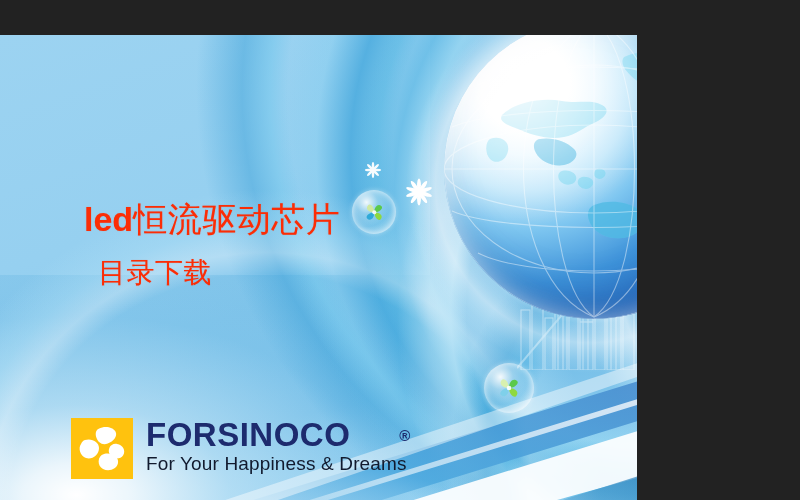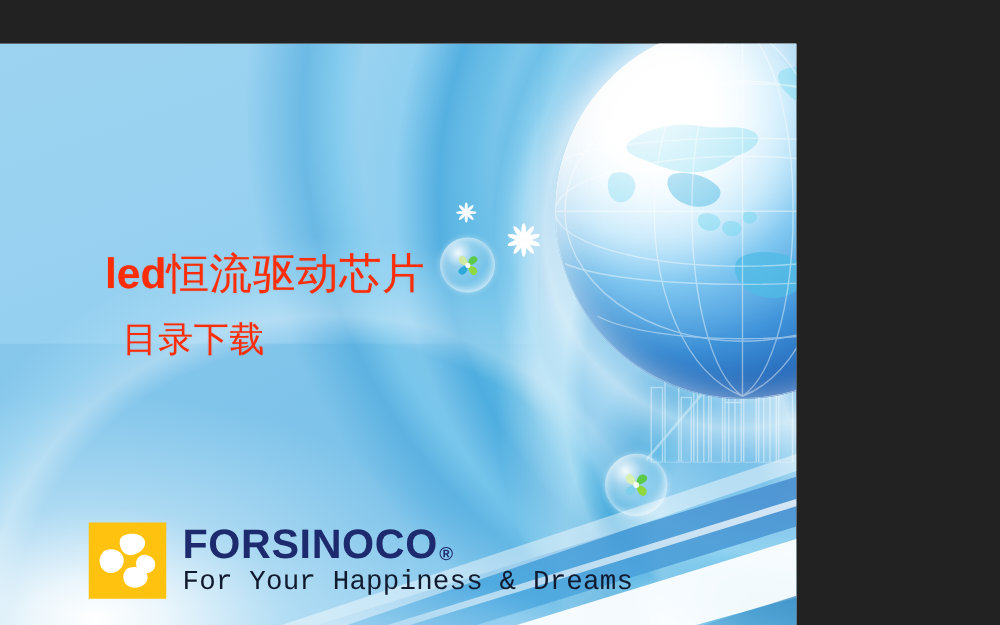--- a/index.html
+++ b/index.html
@@ -131,30 +131,31 @@
   .headline .l2{font-size:28px;font-family:"Liberation Serif", serif;margin-top:16px;padding-left:14px;white-space:nowrap;}
 
   
   .logo{position:absolute;left:71px;top:383px;display:flex;align-items:flex-start;}
   .logo-mark{
     width:62px;height:61px;background:#ffc20e;flex:0 0 auto;position:relative;
   }
   .logo-mark svg{position:absolute;inset:0;width:100%;height:100%;display:block;}
   .logo-text{margin-left:13px;padding-top:1px;}
   .wordmark{
-    display:flex;align-items:flex-end;
+    display:flex;align-items:center;
     font-weight:700;font-size:33px;line-height:0.98;
     color:#1d2b6e;letter-spacing:0.5px;
     font-family:"Liberation Sans", sans-serif;
+    gap:48px;
   }
   .wordmark .reg{font-size:15px;line-height:1;margin-left:1px;margin-top:1px;font-weight:700;}
   .tagline{
     margin-top:2px;
-    font-size:22px;color:#111a2e;letter-spacing:0.15px;
-    font-family:Liberation Mono, monospace;white-space:nowrap;
+    font-size:19px;color:#111a2e;letter-spacing:0.15px;
+    font-family:Liberation Sans, sans-serif;white-space:nowrap;
   }
 </style>
 </head>
 <body>
 
 <div class="stage">
 
   <div class="bg-base"></div>
   <div class="bg-top-flat"></div>
 

